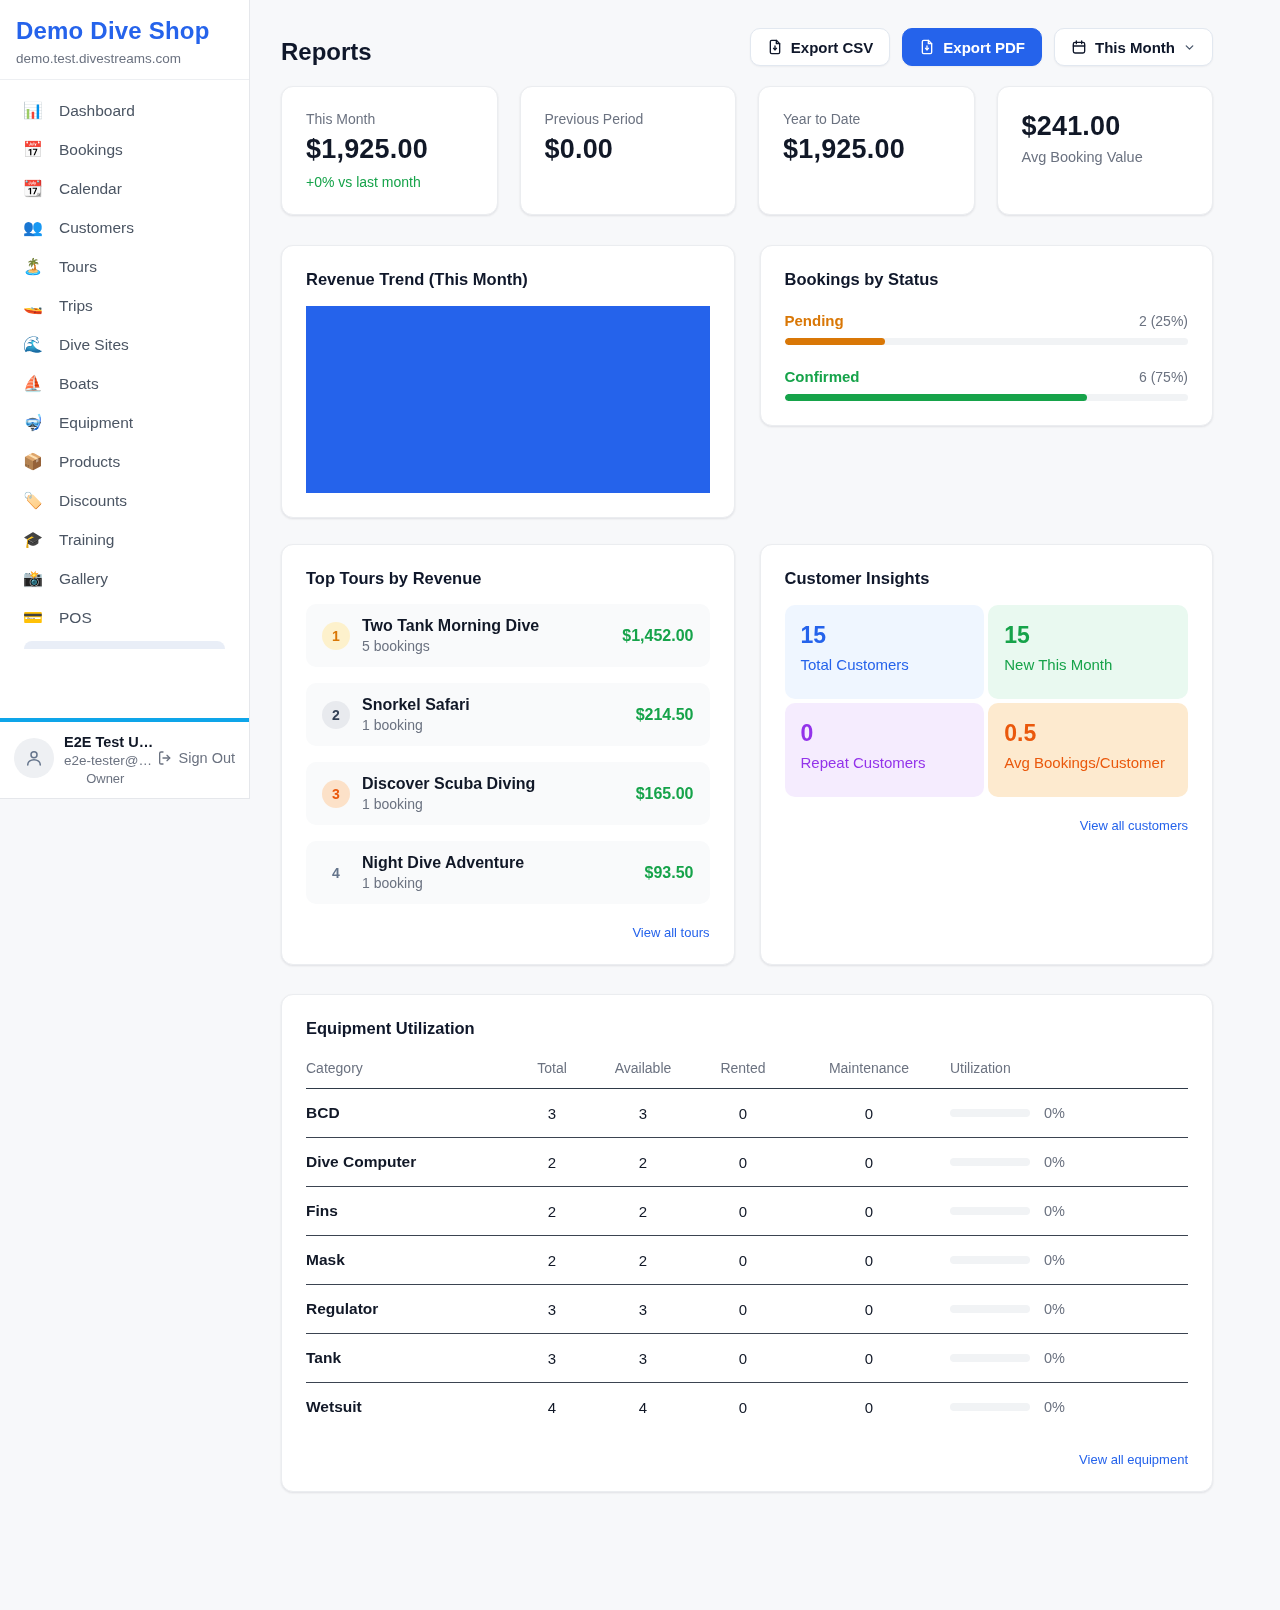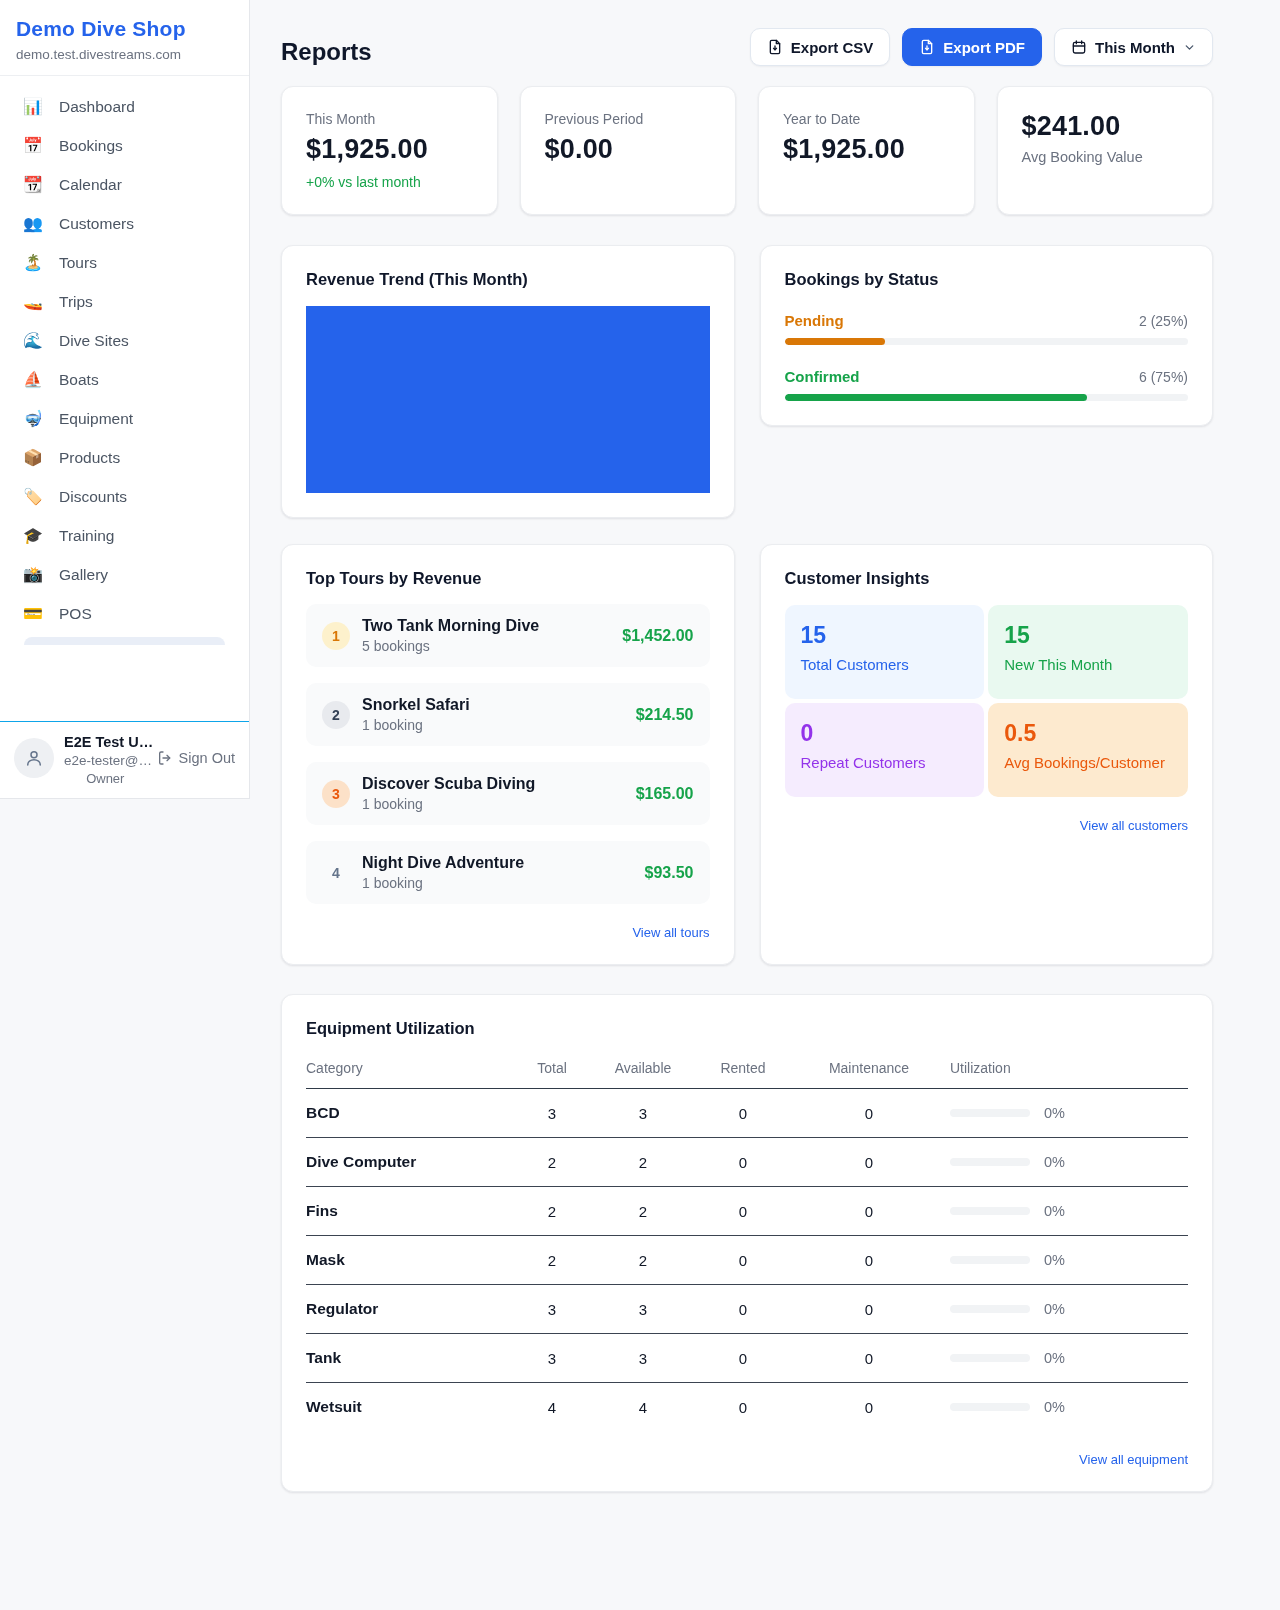--- a/index.html
+++ b/index.html
@@ -15,33 +15,33 @@
   
   .sidebar {
     position:absolute; left:0; top:0;
     width:250px; height:799px;
     background:#ffffff;
     border-right:1px solid #e5e7eb;
     border-bottom:1px solid #e5e7eb;
     display:flex; flex-direction:column;
   }
   .brand-wrap { padding:17px 16px 13px; border-bottom:1px solid #edeff2; }
-  .brand { color:#2563eb; font-size:21px; font-weight:bold; letter-spacing:.2px; }
+  .brand { color:#2563eb; font-size:24px; font-weight:bold; letter-spacing:.2px; }
   .brand-domain { color:#6b7280; font-size:13.5px; margin-top:6px; }
   .nav { flex:1; padding:12px 12px 0; overflow:hidden; }
   .nav-item {
     display:flex; align-items:center; gap:15px;
     padding:10px 10px; margin-bottom:1px;
     font-size:15.5px; color:#4b5563;
     border-radius:8px; cursor:pointer;
   }
   .nav-item .ico { width:22px; text-align:center; font-size:16px; line-height:1; }
   .active-pill-partial { height:8px; margin:4px 12px 0; background:#e9eef7; border-radius:8px 8px 0 0; }
   .user-footer {
-    border-top:1px solid #0ea5e9;
+    border-top:4px solid #0ea5e9;
     padding:12px 14px; display:flex; align-items:flex-start; gap:10px;
   }
   .avatar {
     width:40px; height:40px; border-radius:50%;
     background:#eef0f3; color:#64748b; flex:0 0 auto;
     display:flex; align-items:center; justify-content:center; margin-top:4px;
   }
   .user-meta { min-width:0; }
   .user-name { font-weight:bold; font-size:14.5px; color:#111827; white-space:nowrap; }
   .user-email { font-size:13.5px; color:#6b7280; margin-top:3px; white-space:nowrap; }

